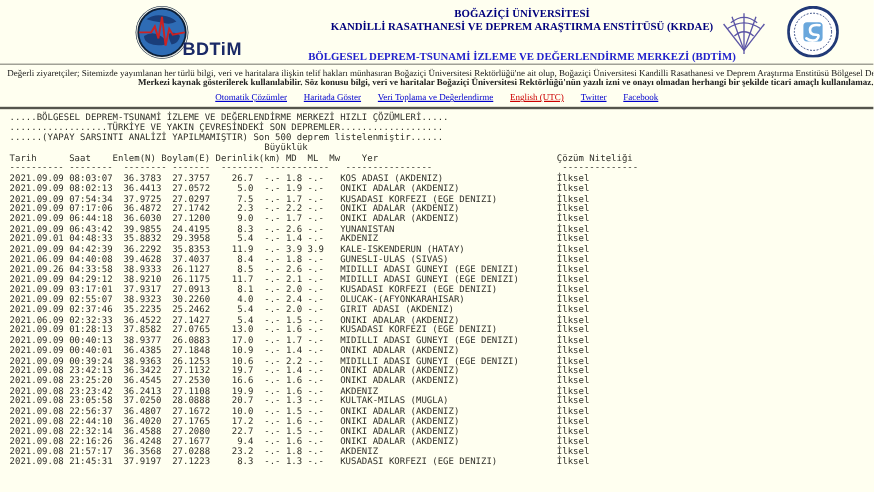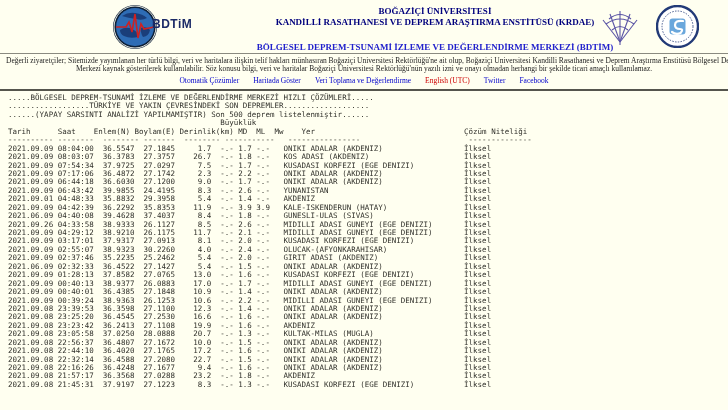--- a/index.html
+++ b/index.html
@@ -1,34 +1,34 @@
 <!DOCTYPE html>
 <html><head>
 <meta charset="utf-8">
 <style>
   html,body{margin:0;padding:0;}
   .page{width:728px;height:410px;overflow:hidden;position:relative;
         background:#FFFFF0;font-family:"Liberation Serif",serif;}
   
   .topbar{position:relative;height:53px;border-bottom:1px solid #8a8a80;}
   .logo-left{position:absolute;left:112px;top:4px;width:46px;height:46px;}
-  .bdtim-text{position:absolute;left:152px;top:17px;font-family:"Liberation Sans",sans-serif;
-              font-weight:bold;font-size:12px;color:#1b2a66;letter-spacing:.5px;}
+  .bdtim-text{position:absolute;left:152px;top:33px;font-family:"Liberation Sans",sans-serif;
+              font-weight:bold;font-size:15px;color:#1b2a66;letter-spacing:.5px;}
   .titles{position:absolute;left:240px;top:6px;width:390px;text-align:center;}
   .title-l{font-weight:bold;font-size:9px;line-height:11px;color:#00007d;white-space:nowrap;text-align:center;}
   .title-center{color:#2222cc;margin-top:14px;}
   .logo-fan{position:absolute;left:600px;top:8px;width:40px;height:38px;}
   .logo-seal{position:absolute;left:656px;top:5px;width:43px;height:43px;}
   
   .disclaimer{border-bottom:2px solid #55554d;padding:3px 0 4px 0;}
   .disc-line1{font-size:7.5px;line-height:8px;color:#222;white-space:nowrap;
               overflow:hidden;padding-left:6px;}
-  .disc-line2{font-size:7.5px;line-height:8px;color:#222;text-align:center;white-space:nowrap;}
+  .disc-line2{font-size:7.5px;line-height:8px;color:#222;text-align:right;white-space:nowrap;font-weight:bold;}
   .links-row{text-align:center;margin-top:3px;font-size:7.5px;line-height:9px;}
-  .links-row a{margin:0 7px;cursor:pointer;}
+  .links-row a{margin:0 7px;text-decoration:underline;cursor:pointer;}
   .lnk-blue{color:#0000cc;}
   .lnk-red{color:#cc0000;}
   
   .content{padding:3px 0 0 8px;}
   .qpre{font-family:"DejaVu Sans Mono","Liberation Mono",monospace;
         font-size:7.5px;line-height:8.45px;color:#30302a;margin:0;}
   .qpre div{white-space:pre;height:8.45px;}
 </style>
 </head>
 <body>
@@ -83,40 +83,40 @@
   </div>
 
   <div class="content">
     <div class="qpre" id="quake-pre">
         <div>.....BÖLGESEL DEPREM-TSUNAMİ İZLEME VE DEĞERLENDİRME MERKEZİ HIZLI ÇÖZÜMLERİ.....</div>
         <div>..................TÜRKİYE VE YAKIN ÇEVRESİNDEKİ SON DEPREMLER...................</div>
         <div>......(YAPAY SARSINTI ANALİZİ YAPILMAMIŞTIR) Son 500 deprem listelenmiştir......</div>
         <div>                                               Büyüklük</div>
         <div>Tarih      Saat    Enlem(N) Boylam(E) Derinlik(km) MD  ML  Mw    Yer                                 Çözüm Niteliği</div>
         <div>---------- --------  -------- -------  -------- -----------   ----------------                        --------------</div>
-        <div>2021.09.09 08:04:00  36.5547  27.1845     1.7  -.- 1.7 -.-   ONIKI ADALAR (AKDENIZ)                  İlksel</div>
         <div>2021.09.09 08:03:07  36.3783  27.3757    26.7  -.- 1.8 -.-   KOS ADASI (AKDENIZ)                     İlksel</div>
+        <div>2021.09.09 08:02:13  36.4413  27.0572     5.0  -.- 1.9 -.-   ONIKI ADALAR (AKDENIZ)                  İlksel</div>
         <div>2021.09.09 07:54:34  37.9725  27.0297     7.5  -.- 1.7 -.-   KUSADASI KORFEZI (EGE DENIZI)           İlksel</div>
         <div>2021.09.09 07:17:06  36.4872  27.1742     2.3  -.- 2.2 -.-   ONIKI ADALAR (AKDENIZ)                  İlksel</div>
         <div>2021.09.09 06:44:18  36.6030  27.1200     9.0  -.- 1.7 -.-   ONIKI ADALAR (AKDENIZ)                  İlksel</div>
         <div>2021.09.09 06:43:42  39.9855  24.4195     8.3  -.- 2.6 -.-   YUNANISTAN                              İlksel</div>
         <div>2021.09.01 04:48:33  35.8832  29.3958     5.4  -.- 1.4 -.-   AKDENIZ                                 İlksel</div>
         <div>2021.09.09 04:42:39  36.2292  35.8353    11.9  -.- 3.9 3.9   KALE-ISKENDERUN (HATAY)                 İlksel</div>
         <div>2021.06.09 04:40:08  39.4628  37.4037     8.4  -.- 1.8 -.-   GUNESLI-ULAS (SIVAS)                    İlksel</div>
         <div>2021.09.26 04:33:58  38.9333  26.1127     8.5  -.- 2.6 -.-   MIDILLI ADASI GUNEYI (EGE DENIZI)       İlksel</div>
         <div>2021.09.09 04:29:12  38.9210  26.1175    11.7  -.- 2.1 -.-   MIDILLI ADASI GUNEYI (EGE DENIZI)       İlksel</div>
         <div>2021.09.09 03:17:01  37.9317  27.0913     8.1  -.- 2.0 -.-   KUSADASI KORFEZI (EGE DENIZI)           İlksel</div>
         <div>2021.09.09 02:55:07  38.9323  30.2260     4.0  -.- 2.4 -.-   OLUCAK-(AFYONKARAHISAR)                 İlksel</div>
         <div>2021.09.09 02:37:46  35.2235  25.2462     5.4  -.- 2.0 -.-   GIRIT ADASI (AKDENIZ)                   İlksel</div>
         <div>2021.06.09 02:32:33  36.4522  27.1427     5.4  -.- 1.5 -.-   ONIKI ADALAR (AKDENIZ)                  İlksel</div>
         <div>2021.09.09 01:28:13  37.8582  27.0765    13.0  -.- 1.6 -.-   KUSADASI KORFEZI (EGE DENIZI)           İlksel</div>
         <div>2021.09.09 00:40:13  38.9377  26.0883    17.0  -.- 1.7 -.-   MIDILLI ADASI GUNEYI (EGE DENIZI)       İlksel</div>
         <div>2021.09.09 00:40:01  36.4385  27.1848    10.9  -.- 1.4 -.-   ONIKI ADALAR (AKDENIZ)                  İlksel</div>
         <div>2021.09.09 00:39:24  38.9363  26.1253    10.6  -.- 2.2 -.-   MIDILLI ADASI GUNEYI (EGE DENIZI)       İlksel</div>
-        <div>2021.09.08 23:39:53  36.3598  27.1100    12.3  -.- 1.4 -.-   ONIKI ADALAR (AKDENIZ)                  İlksel</div>
+        <div>2021.09.08 23:42:13  36.3422  27.1132    19.7  -.- 1.4 -.-   ONIKI ADALAR (AKDENIZ)                  İlksel</div>
         <div>2021.09.08 23:25:20  36.4545  27.2530    16.6  -.- 1.6 -.-   ONIKI ADALAR (AKDENIZ)                  İlksel</div>
         <div>2021.09.08 23:23:42  36.2413  27.1108    19.9  -.- 1.6 -.-   AKDENIZ                                 İlksel</div>
         <div>2021.09.08 23:05:58  37.0250  28.0888    20.7  -.- 1.3 -.-   KULTAK-MILAS (MUGLA)                    İlksel</div>
         <div>2021.09.08 22:56:37  36.4807  27.1672    10.0  -.- 1.5 -.-   ONIKI ADALAR (AKDENIZ)                  İlksel</div>
         <div>2021.09.08 22:44:10  36.4020  27.1765    17.2  -.- 1.6 -.-   ONIKI ADALAR (AKDENIZ)                  İlksel</div>
         <div>2021.09.08 22:32:14  36.4588  27.2080    22.7  -.- 1.5 -.-   ONIKI ADALAR (AKDENIZ)                  İlksel</div>
         <div>2021.09.08 22:16:26  36.4248  27.1677     9.4  -.- 1.6 -.-   ONIKI ADALAR (AKDENIZ)                  İlksel</div>
         <div>2021.09.08 21:57:17  36.3568  27.0288    23.2  -.- 1.8 -.-   AKDENIZ                                 İlksel</div>
         <div>2021.09.08 21:45:31  37.9197  27.1223     8.3  -.- 1.3 -.-   KUSADASI KORFEZI (EGE DENIZI)           İlksel</div>
       </div>

